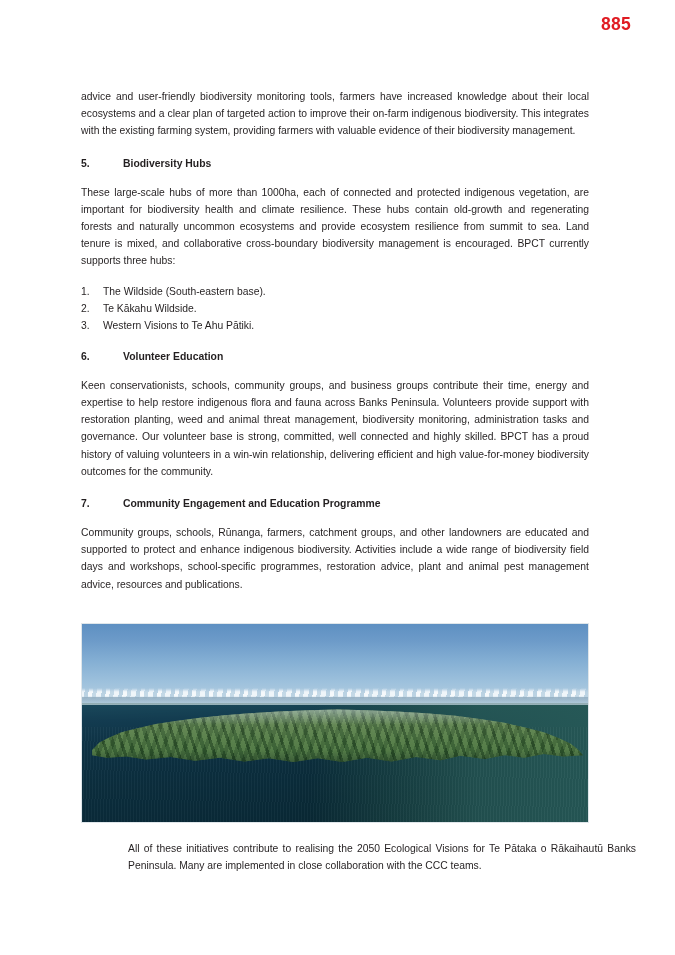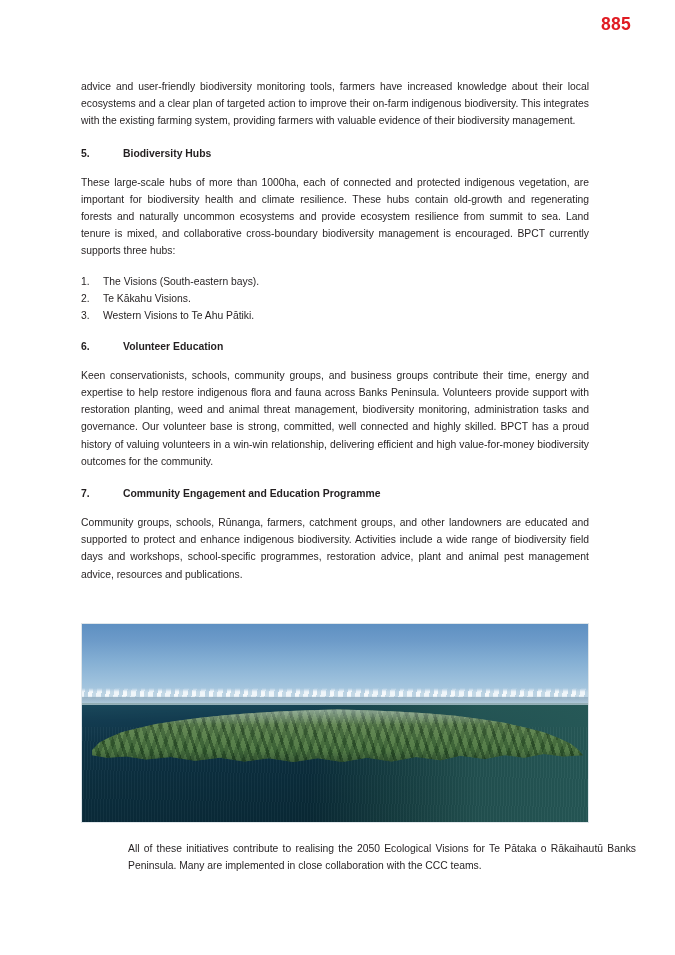--- a/index.html
+++ b/index.html
@@ -31,21 +31,21 @@
     font-weight: bold;
     color: #e01b22;
     letter-spacing: 0.3px;
     text-align: center;
   }
 
   
   .content {
     position: absolute;
     left: 81px;
-    top: 78px;
+    top: 88px;
     width: 508px;
   }
 
   p.body {
     margin: 0 0 0 0;
     font-size: 10.35px;
     line-height: 17.2px;
     text-align: justify;
     text-justify: inter-word;
     -webkit-hyphens: none;
@@ -277,25 +277,25 @@
 
     <div class="gap-head-after"></div>
 
     <p class="body">These large-scale hubs of more than 1000ha, each of connected and protected indigenous vegetation, are important for biodiversity health and climate resilience. These hubs contain old-growth and regenerating forests and naturally uncommon ecosystems and provide ecosystem resilience from summit to sea. Land tenure is mixed, and collaborative cross-boundary biodiversity management is encouraged. BPCT currently supports three hubs:</p>
 
     <div class="gap-list"></div>
 
     <ol class="hub-list">
       <li>
         <span class="num">1.</span>
-        <span class="txt">The Visions (South-eastern bays).</span>
+        <span class="txt">The Wildside (South-eastern base).</span>
       </li>
       <li>
         <span class="num">2.</span>
-        <span class="txt">Te Kākahu Visions.</span>
+        <span class="txt">Te Kākahu Wildside.</span>
       </li>
       <li>
         <span class="num">3.</span>
         <span class="txt">Western Visions to Te Ahu Pātiki.</span>
       </li>
     </ol>
 
     <div class="gap-head"></div>
 
     <h2 class="heading">

